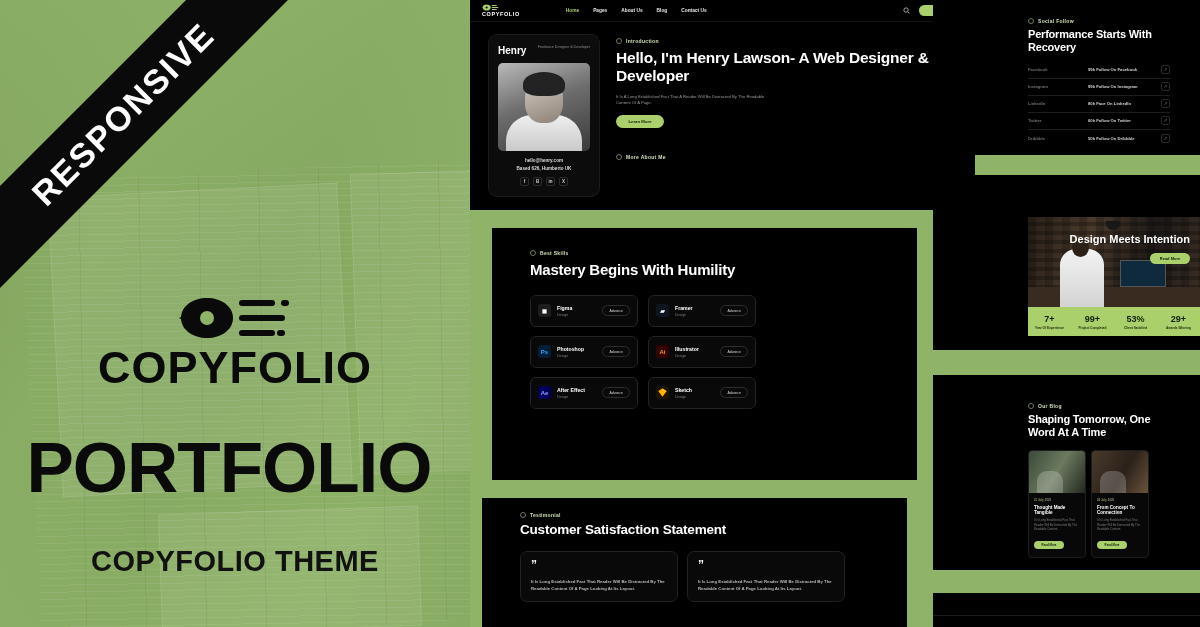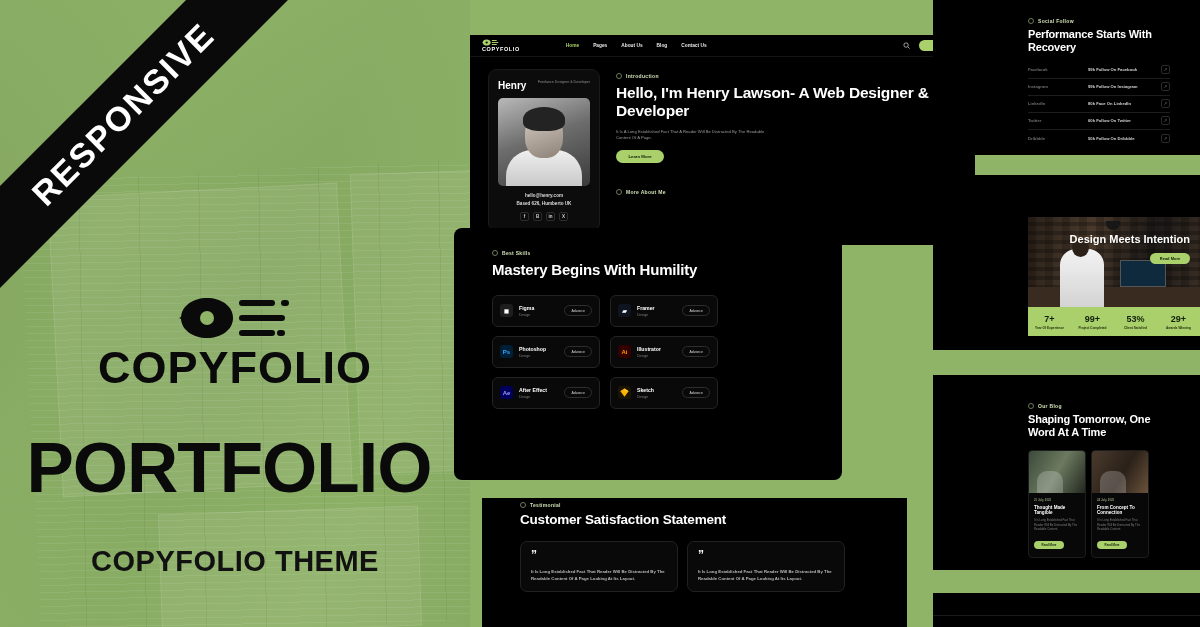--- a/index.html
+++ b/index.html
@@ -90,21 +90,21 @@
   }
   .h-big { color:#fff; font-weight:bold; line-height:1.18; letter-spacing:-.2px; }
   .body-txt { color:#9a9a9a; line-height:1.5; }
   .pill {
     background:#a9d06a; color:#12200a; border-radius:20px;
     display:inline-flex; align-items:center; justify-content:center;
     font-weight:bold;
   }
 
   
-  #mock-hero { left:470px; top:0; width:505px; height:210px;margin-top:35px; }
+  #mock-hero { left:470px; top:0; width:505px; height:210px; }
   .nav {
     height:22px; display:flex; align-items:center;
     padding:0 12px; border-bottom:1px solid #141414;
   }
   .nav-logo { display:flex; flex-direction:column; }
   .nav-logo .nibmini { width:18px; height:7px; }
   .nav-logo .nm { font-size:5.5px; font-weight:bold; color:#fff; letter-spacing:.6px; }
   .nav-links { display:flex; gap:14px; margin-left:46px; }
   .nav-links a { font-size:4.8px; color:#e7e7e7; text-decoration:none; font-weight:bold; }
   .nav-links a.active { color:#a9d06a; }
@@ -153,21 +153,21 @@
     font-style:normal; font-size:4.5px; color:#cfcfcf; font-weight:bold;
   }
   .hero-text { flex:1; padding-top:4px; }
   .hero-h { font-size:15.5px; margin-top:5px; }
   .hero-p { font-size:4.2px; margin-top:8px; width:150px; }
   .hero-btn { margin-top:9px; width:48px; height:13px; font-size:4.3px; }
   .about-block { margin-top:26px; }
   .about-h { font-size:15.5px; margin-top:5px; }
 
   
-  #mock-skills { left:454px; top:228px; width:388px; height:252px;border-radius:8px; }
+  #mock-skills { left:492px; top:228px; width:425px; height:252px; }
   .sk-inner { padding:22px 0 0 38px; }
   .sk-h { font-size:15px; margin-top:5px; }
   .sk-grid {
     margin-top:16px; display:grid; grid-template-columns:108px 108px;
     gap:9px 10px; width:230px;
   }
   .sk-card {
     height:32px; border:1px solid #232323; border-radius:6px;
     background:#090909; display:flex; align-items:center; padding:0 7px; gap:6px;
   }
@@ -182,21 +182,21 @@
   .sk-badge {
     border:1px solid #2e2e2e; border-radius:10px; color:#d6d6d6;
     font-size:3.5px; padding:2.5px 6px; white-space:nowrap;
   }
   .ic-figma{background:#1e1e1e;} .ic-framer{background:#0e1520;}
   .ic-ps{background:#001e36;color:#31a8ff;} .ic-ai{background:#330000;color:#ff9a00;}
   .ic-ae{background:#00005b;color:#9999ff;} .ic-sketch{background:#1a1400;}
 
   
   #mock-testi { left:482px; top:498px; width:425px; height:129px; }
-  .ts-inner { padding:4px 0 0 38px;border-radius:27px; }
+  .ts-inner { padding:14px 0 0 38px;border-radius:27px; }
   .ts-h { font-size:13.5px; margin-top:4px; }
   .ts-grid { margin-top:13px; display:flex; gap:9px; }
   .ts-card {
     width:158px; border:1px solid #212121; border-radius:7px;
     background:#090909; padding:9px 10px;
   }
   .ts-quote { color:#fff; font-size:12px; font-weight:bold; line-height:.7; }
   .ts-txt { color:#b9b9b9; font-size:4.3px; line-height:1.65; margin-top:9px; font-weight:bold; }
 
   

